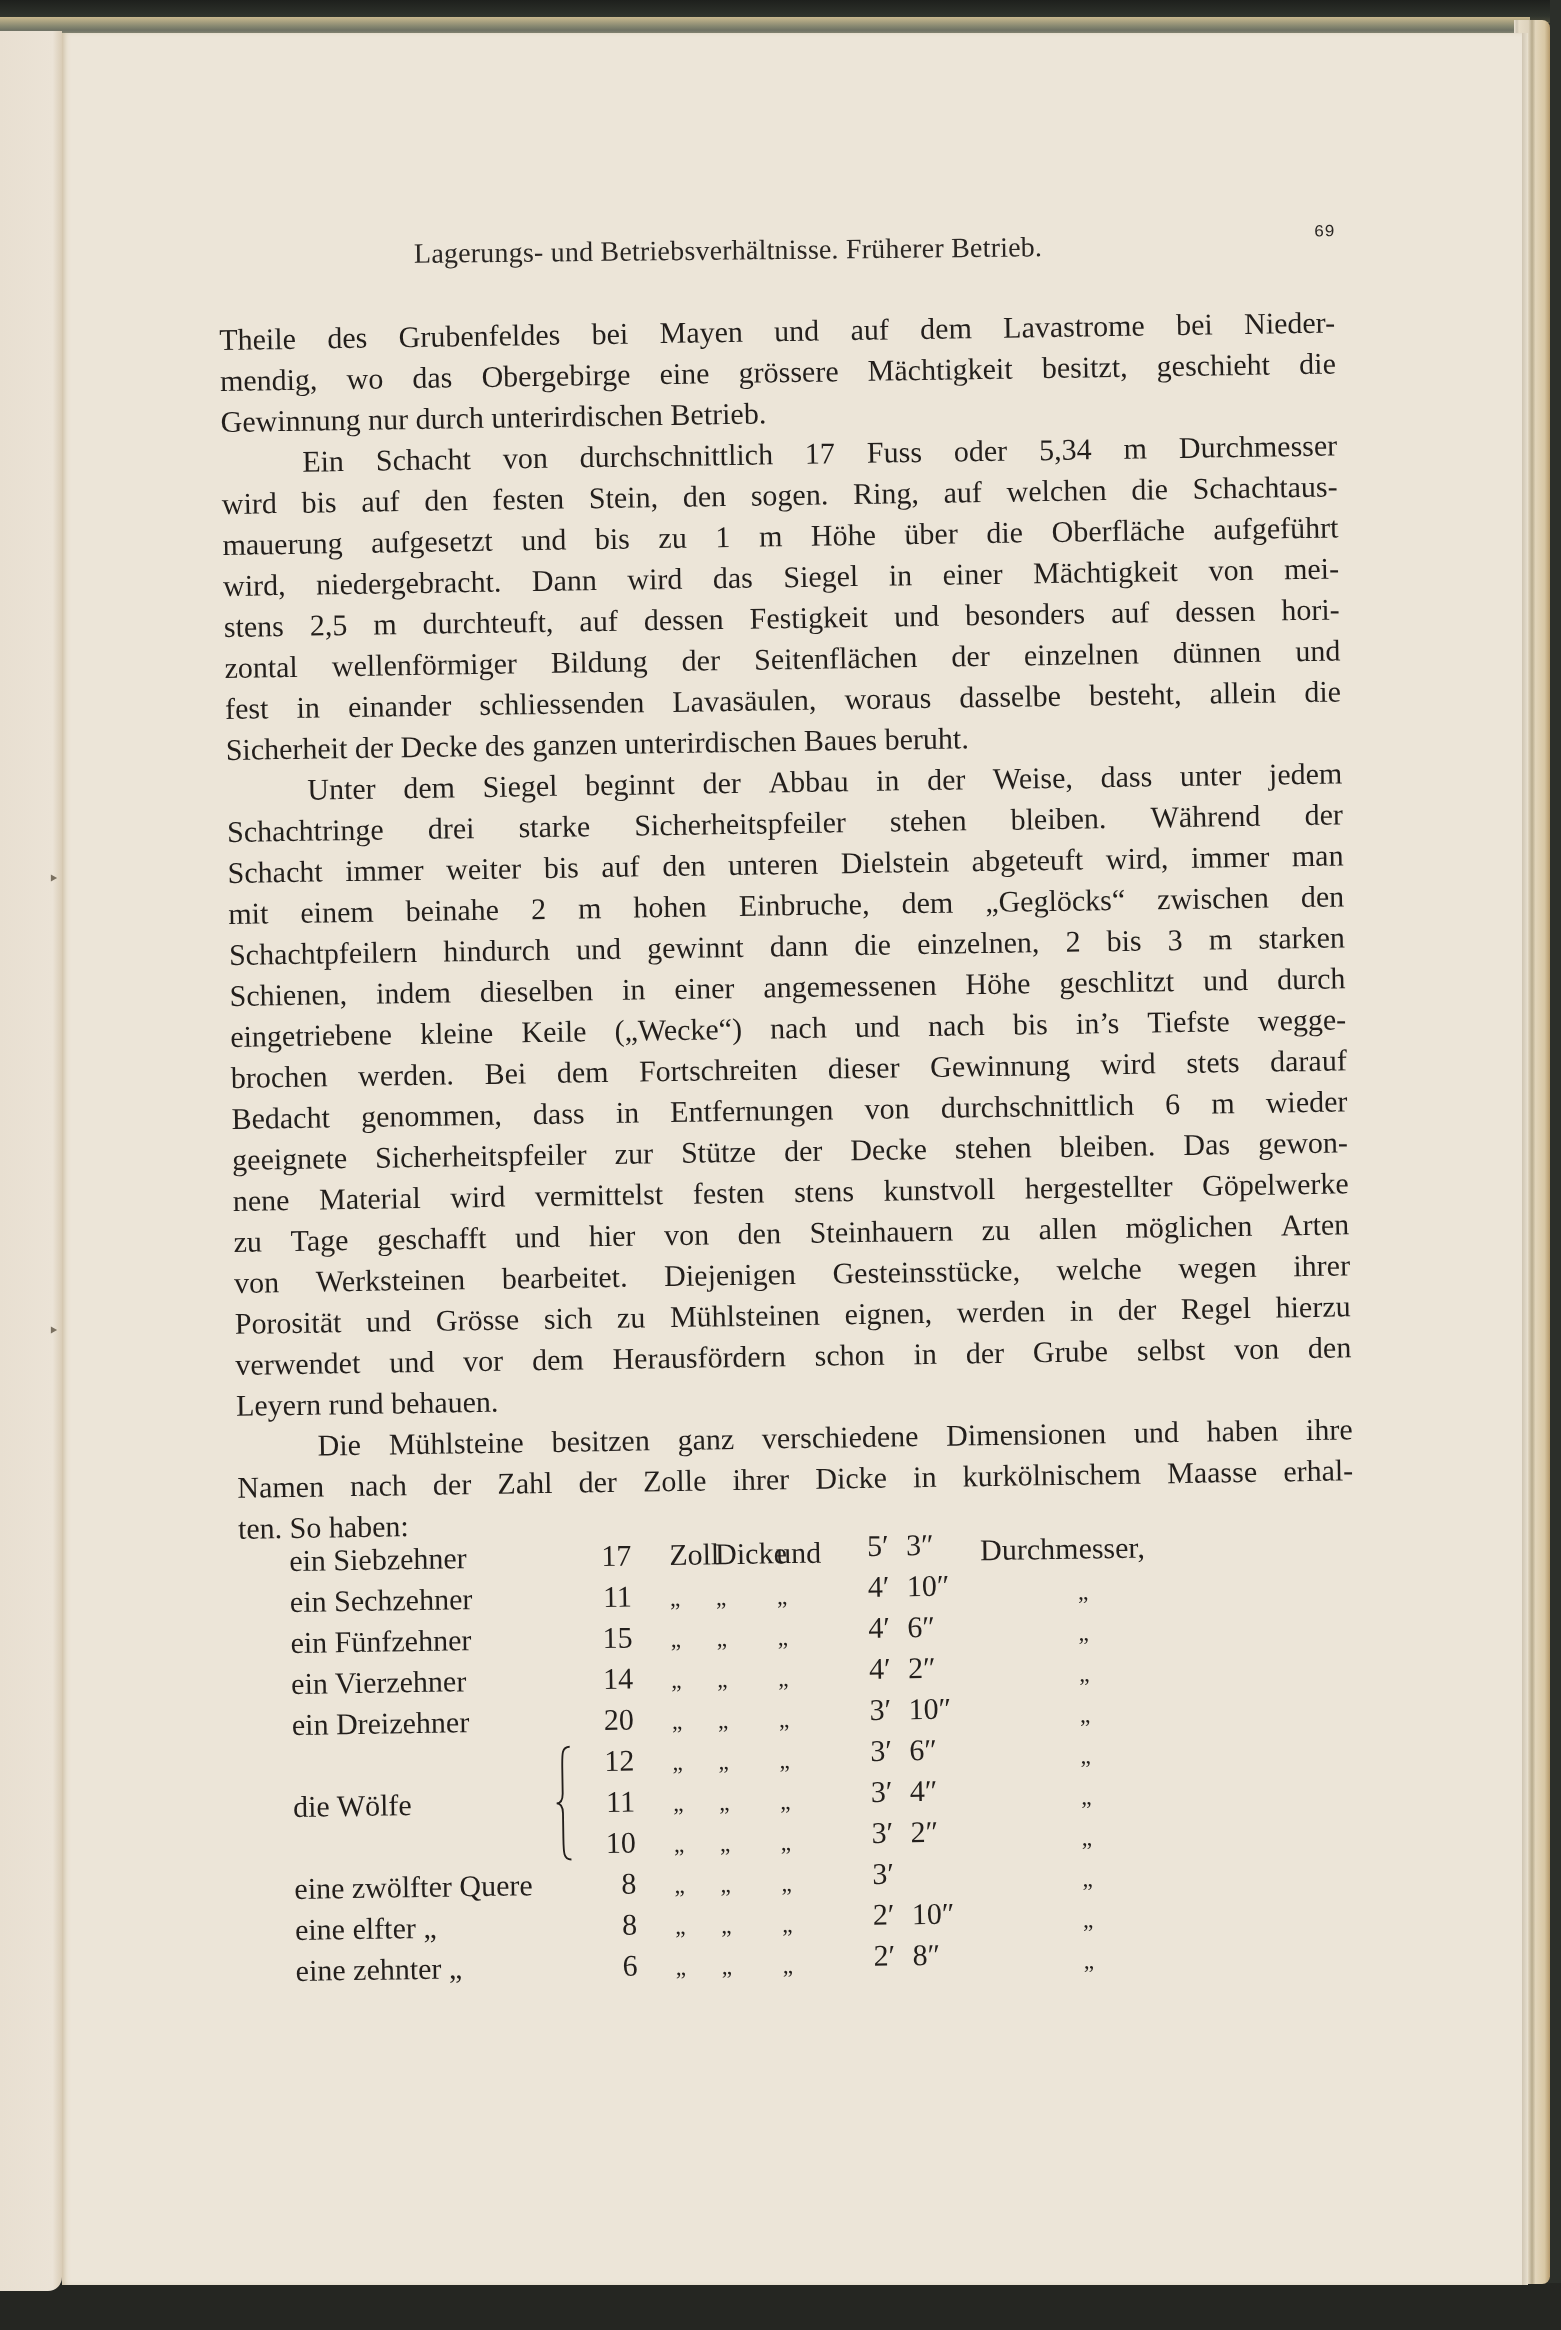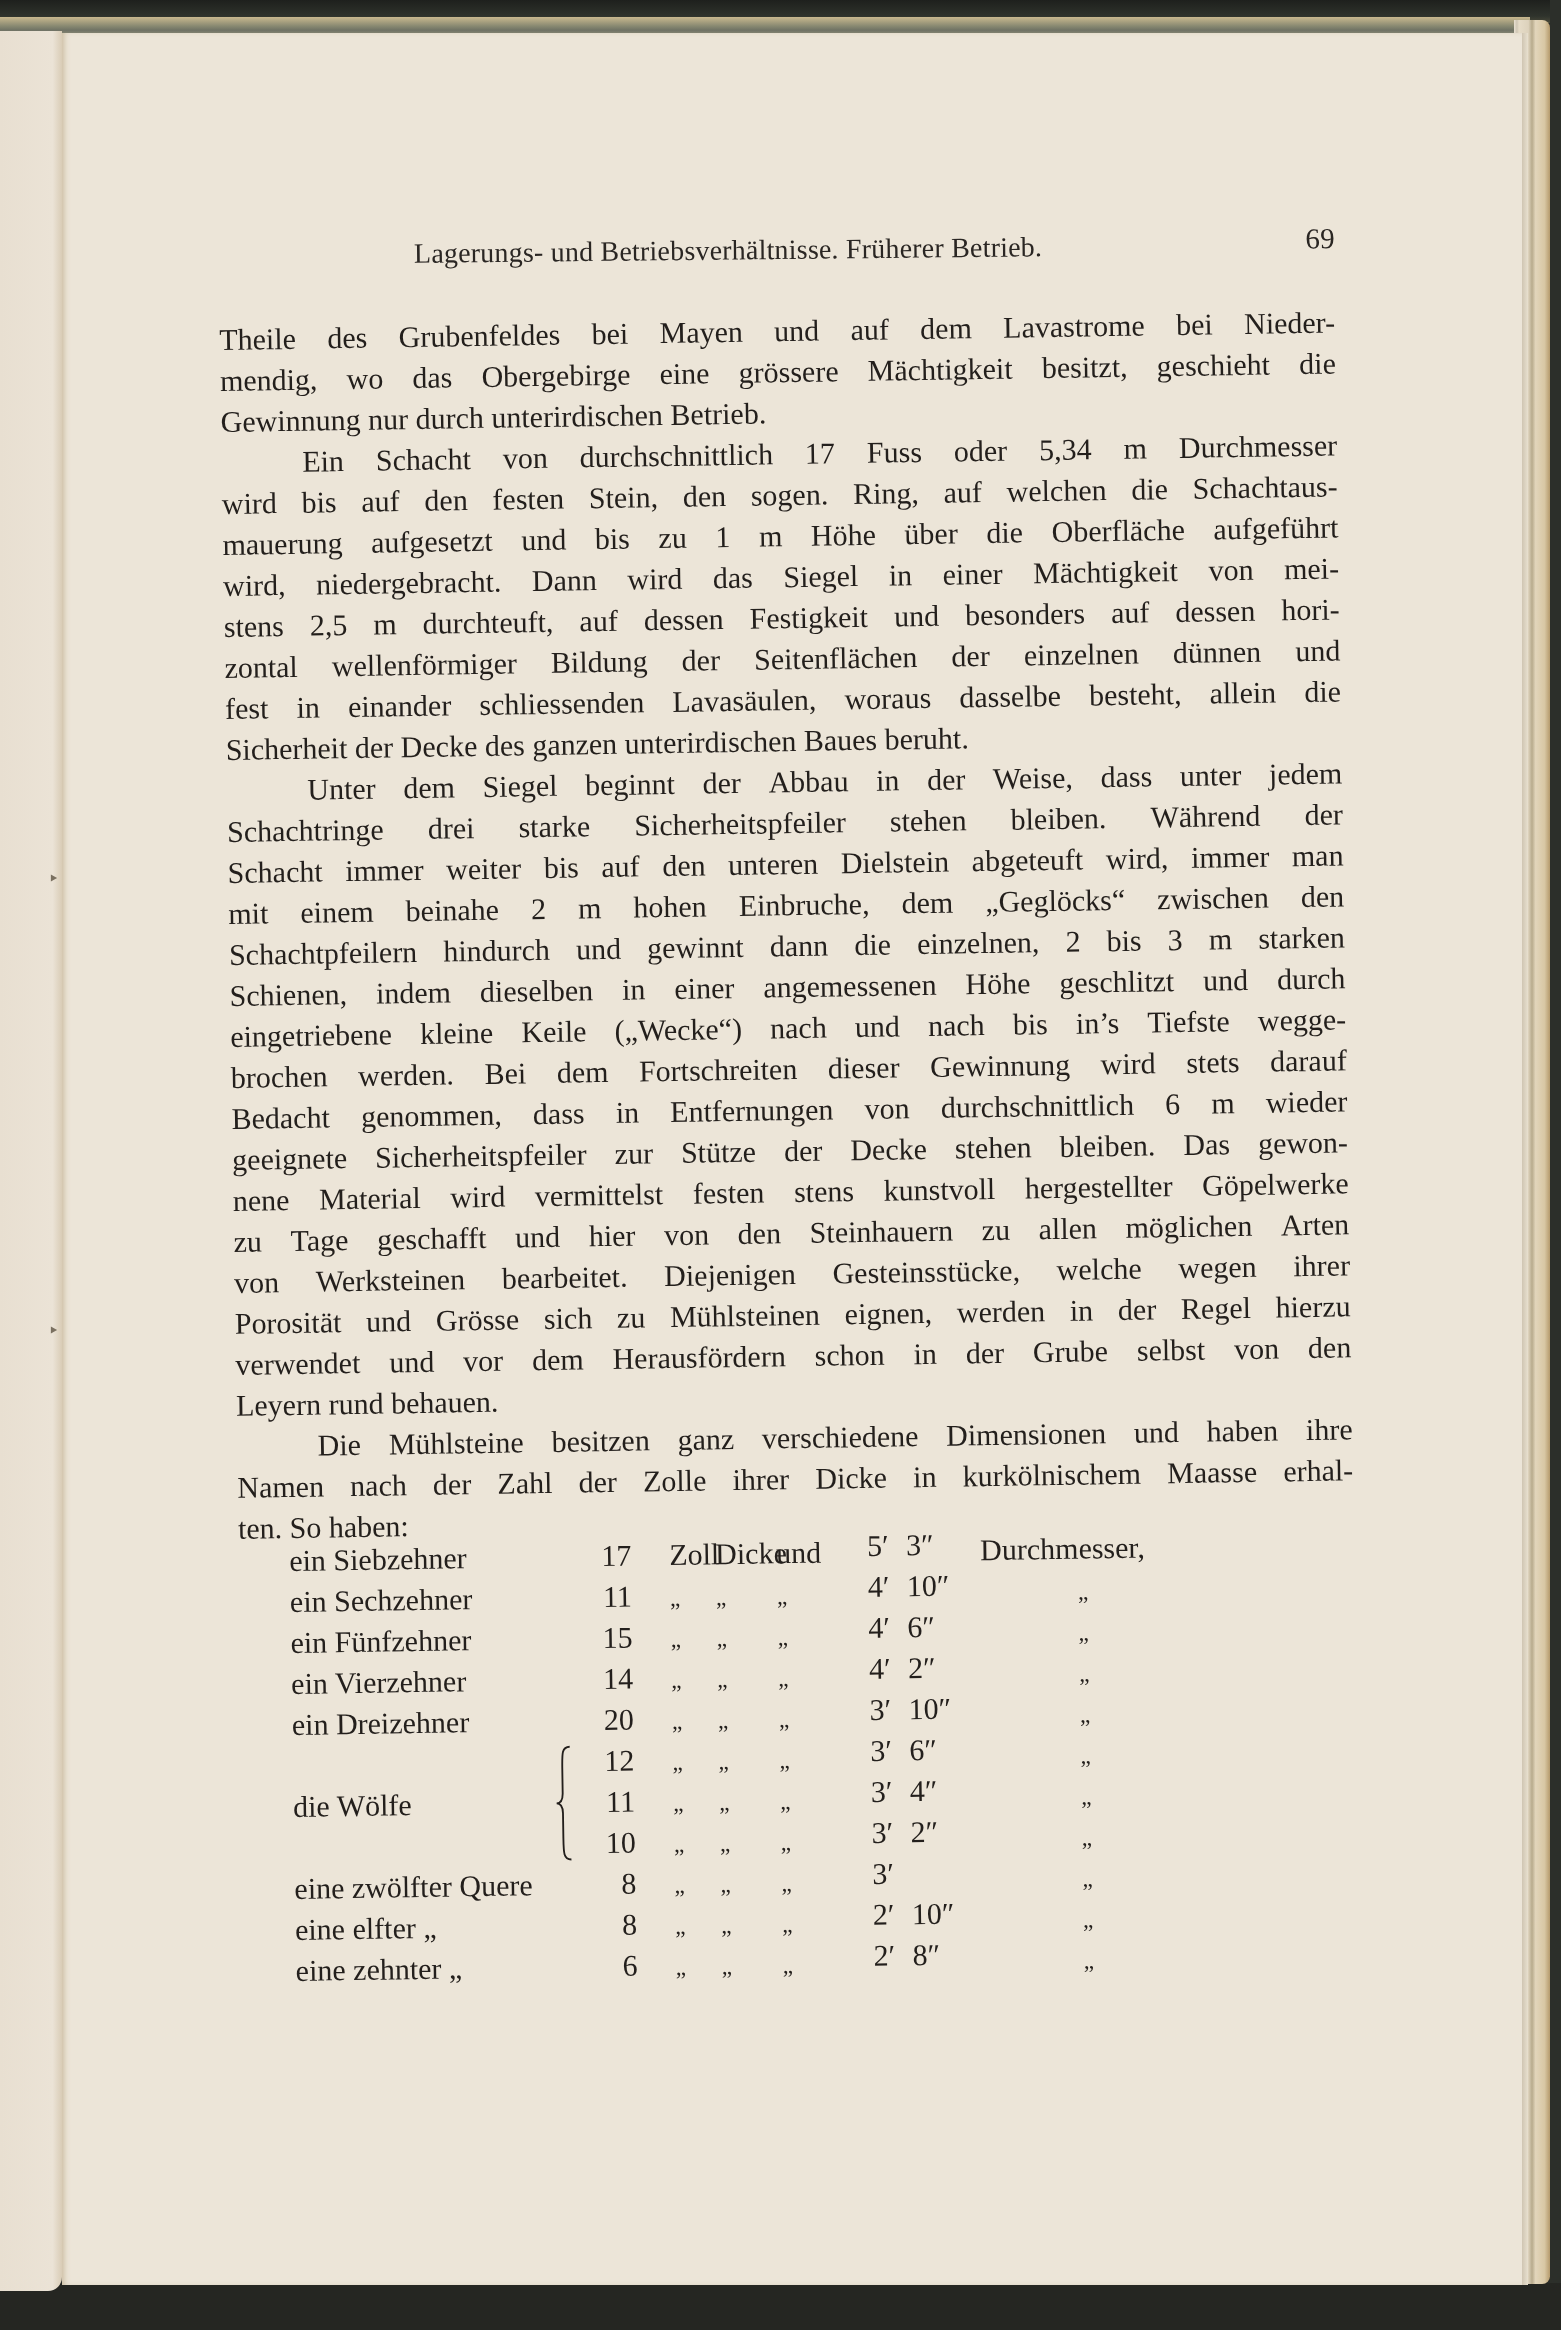--- a/index.html
+++ b/index.html
@@ -42,21 +42,21 @@
   .page::after {
     content: ""; position: absolute; right: -6.2px; top: 0; width: 6.2px; height: 100%;
     background: linear-gradient(90deg, #cfc5b2, #e8e0cf);
   }
   .running-head {
     position: absolute; left: 414px; top: 233px; width: 921px; height: 39px;
     color: #2a2623; font-size: 28px; letter-spacing: 0.2px;
     transform: rotate(-0.6deg);
   }
   .running-head .title { position: absolute; left: 0; top: 0; }
-  .running-head .page-no { position: absolute; right: 0; top: -6.2px; font-size: 29px; }
+  .running-head .page-no { position: absolute; right: 0; top: -6.2px; font-size: 17px; font-family: Liberation Mono, monospace; }
 
   .body-text {
     position: absolute; left: 219px; top: 319px; width: 1116px;
     color: #231f1c; font-size: 30px; line-height: 41px;
     transform: rotate(-0.9deg); transform-origin: 0 0;
   }
   .line { white-space: nowrap; display: flex; justify-content: space-between; height: 41px; }
   .line.last { justify-content: flex-start; }
   .line.indent { padding-left: 81px; }
   .line span.w { display: inline-block; }

